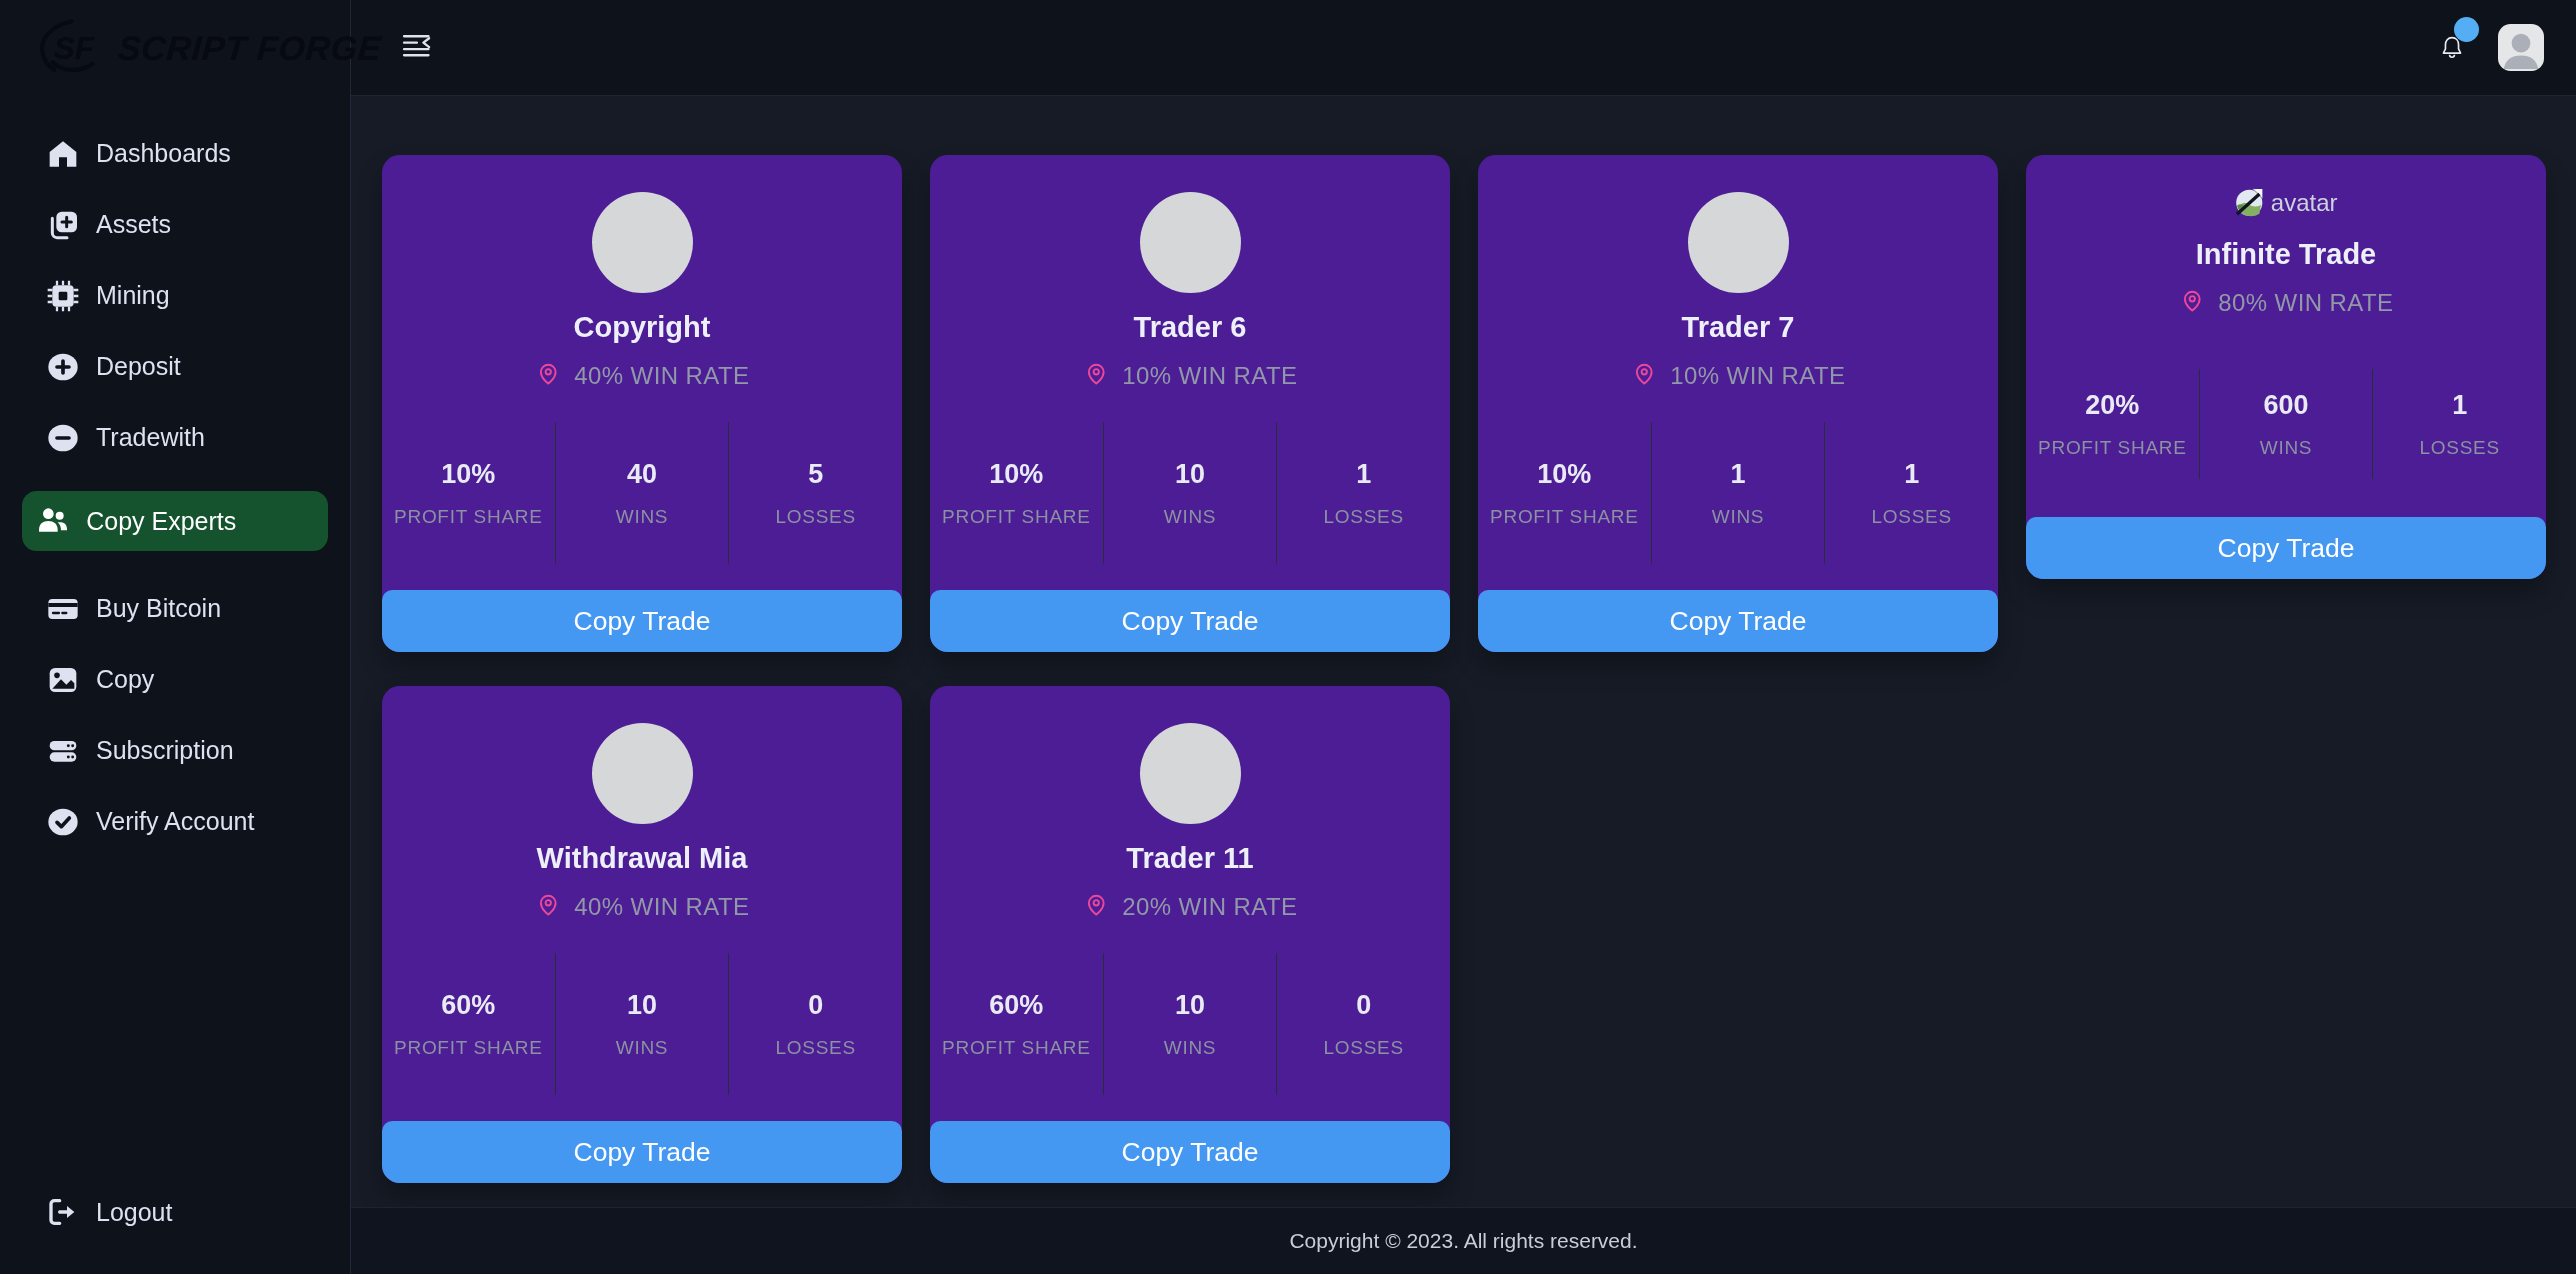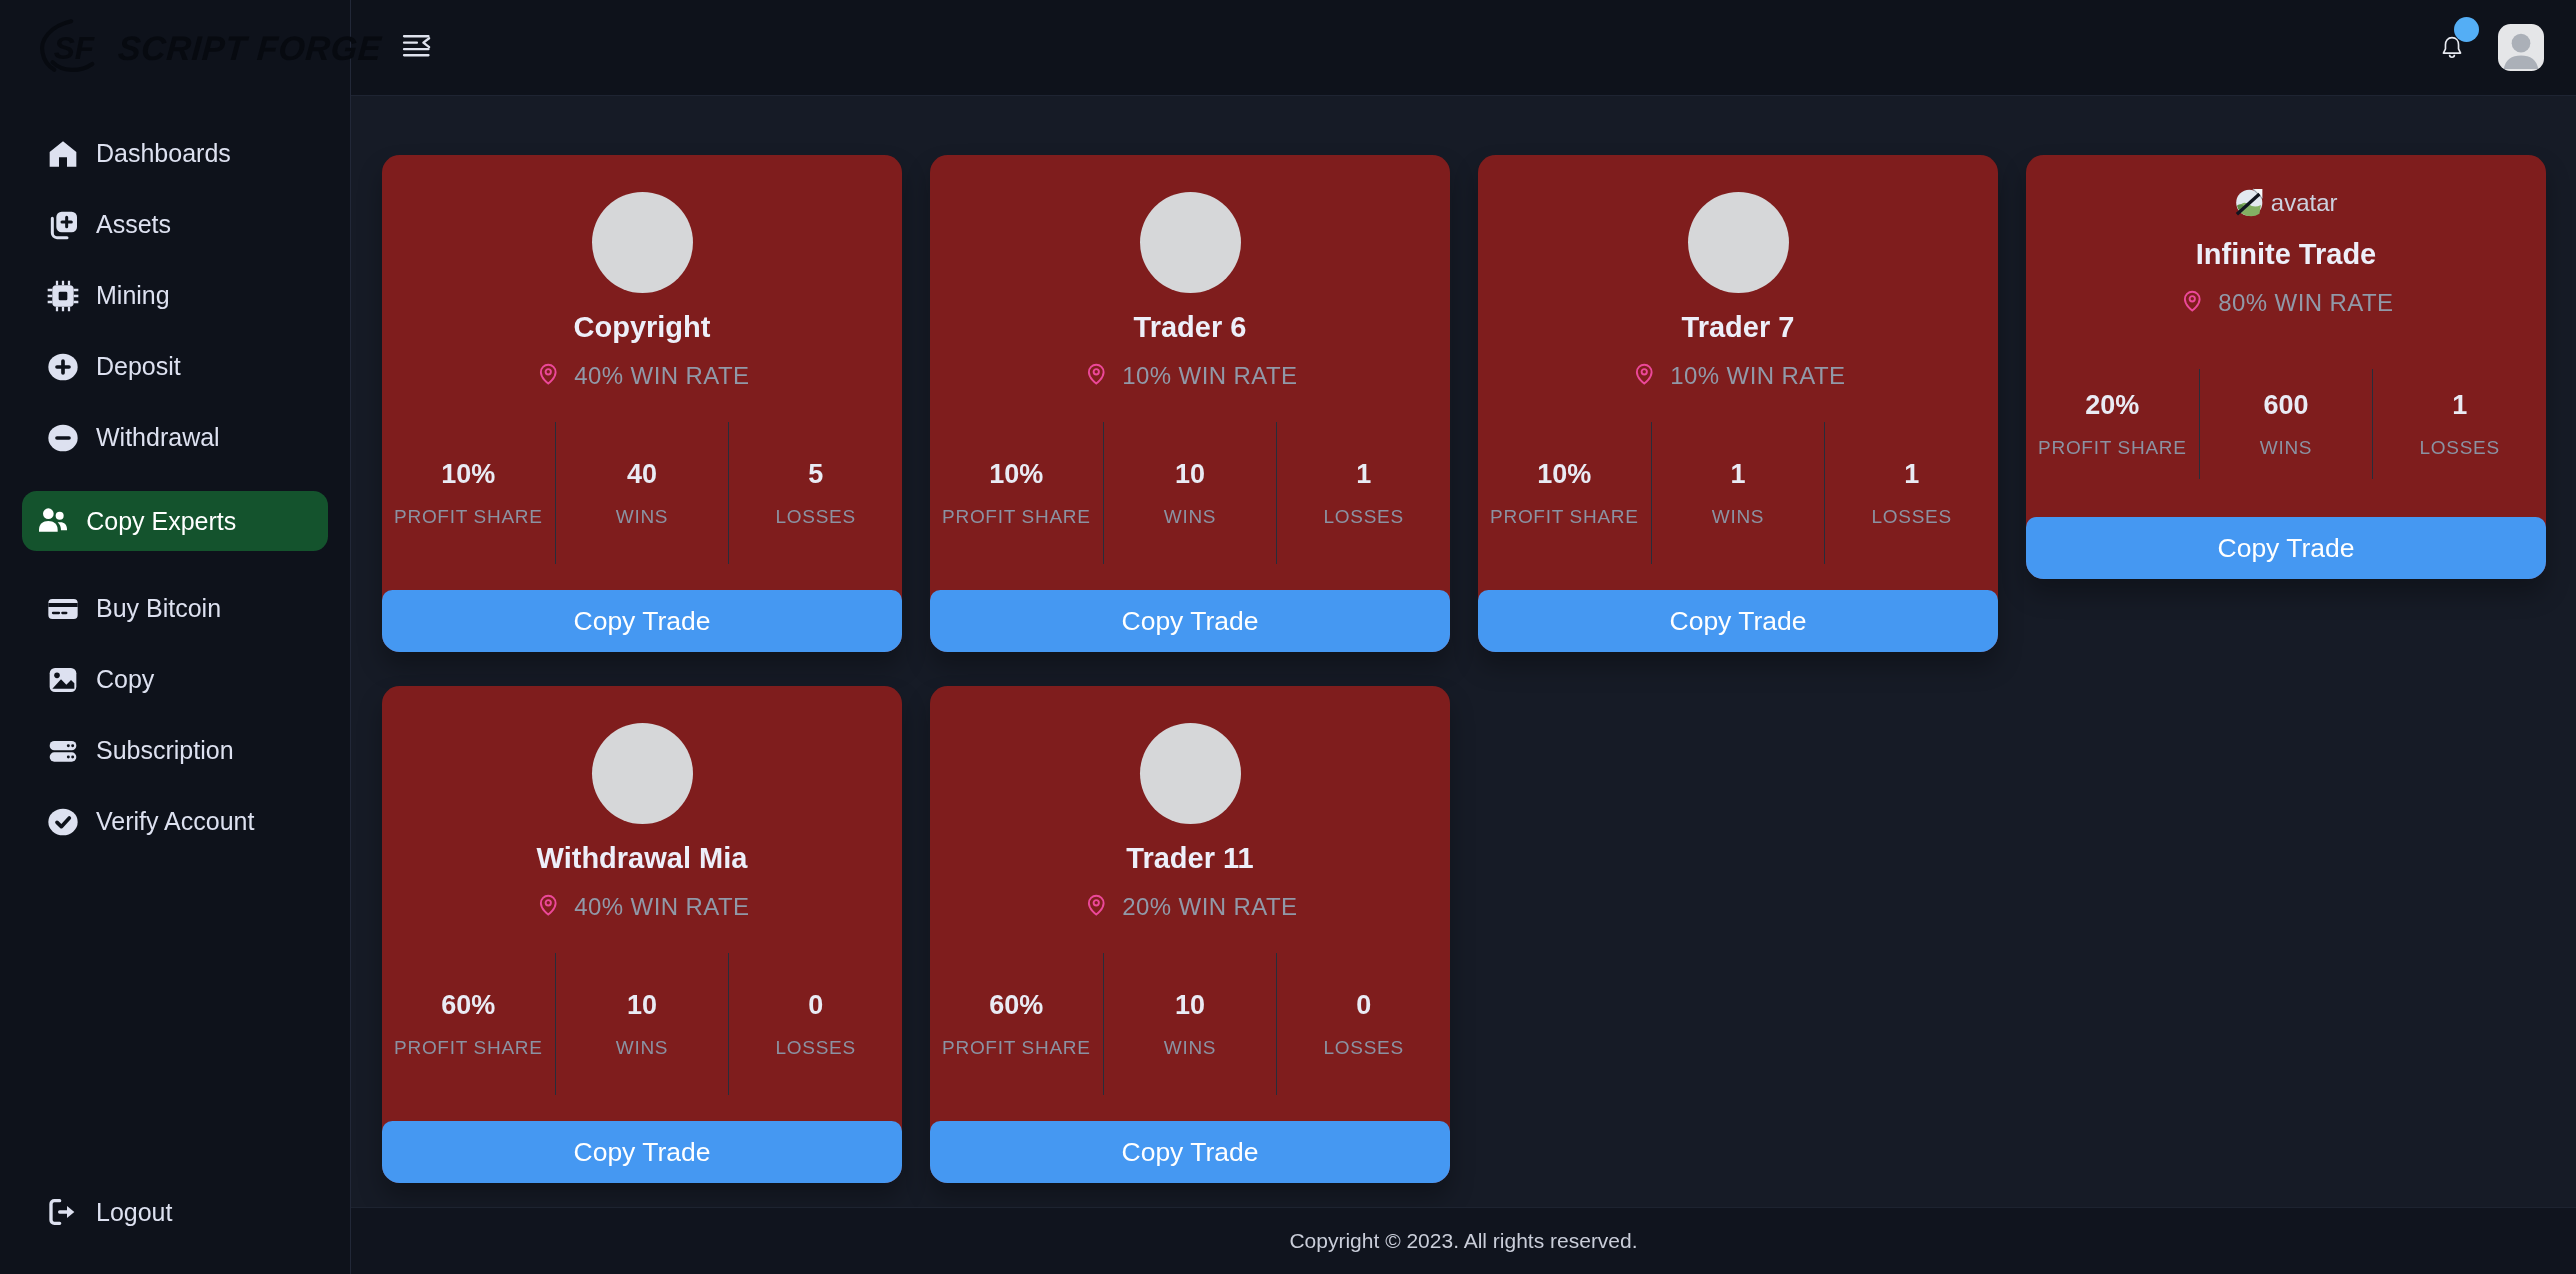--- a/index.html
+++ b/index.html
@@ -41,21 +41,21 @@
   .avatar-sq{width:46px;height:47px;border-radius:12.5px;background:#e5e6e8;overflow:hidden;cursor:pointer;}
   
   .main{
     position:absolute;left:351px;top:96px;right:0;bottom:67px;
     overflow:hidden;background:#161b26;
     padding:59px 29px 0 31px;display:flex;gap:28px;align-items:flex-start;
   }
   .col{width:520px;flex:none;display:flex;flex-direction:column;gap:34px;}
   .col-right{position:relative;}
   .card{
-    width:520px;height:497px;background:#7f1d1d;border-radius:17.6px;
+    width:520px;height:497px;background:#4c1d95;border-radius:17.6px;
     display:flex;flex-direction:column;overflow:hidden;flex:none;
     box-shadow:0 14.7px 25px rgba(0,0,0,0.28);
   }
   .card.compact{height:424px;}
   .card-head{display:flex;flex-direction:column;align-items:center;padding-top:37px;}
   .card.compact .card-head{padding-top:31px;}
   .avatar-circle{width:101px;height:101px;border-radius:50%;background:#d6d7d9;}
   .broken-avatar{display:flex;align-items:center;gap:4.4px;height:34px;}
   .broken-alt{color:#ccd1de;font-size:24px;}
   .trader-name{margin-top:17.6px;font-size:29px;font-weight:bold;color:#edeff9;}
@@ -143,21 +143,21 @@
         <span>Deposit</span>
       </div>
 
       <div class="nav-item">
         <span class="nicon">
           <svg width="34" height="32" viewBox="0 0 48 48">
               <ellipse cx="24" cy="24" rx="22" ry="20" fill="currentColor"></ellipse>
               <path d="M15 24h18" stroke="#0e121b" stroke-width="5.5" stroke-linecap="round"></path>
             </svg>
         </span>
-        <span>Withdrawal</span>
+        <span>Tradewith</span>
       </div>
 
       <div class="nav-item active">
         <span class="nicon">
           <svg width="32" height="32" viewBox="0 0 48 48" fill="currentColor">
             <circle cx="17" cy="13" r="8"></circle>
             <path d="M3 37c0-8 6-13 14-13s14 5 14 13v3H3z"></path>
             <circle cx="34" cy="16" r="6"></circle>
             <path d="M35 26c6 0 10 4 10 10v2h-9c0-5-1.5-9-5-12z"></path>
           </svg>

